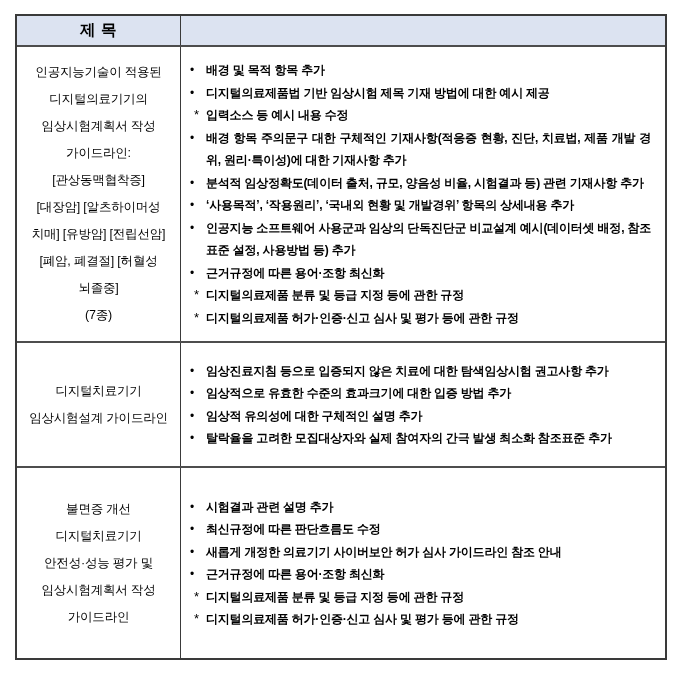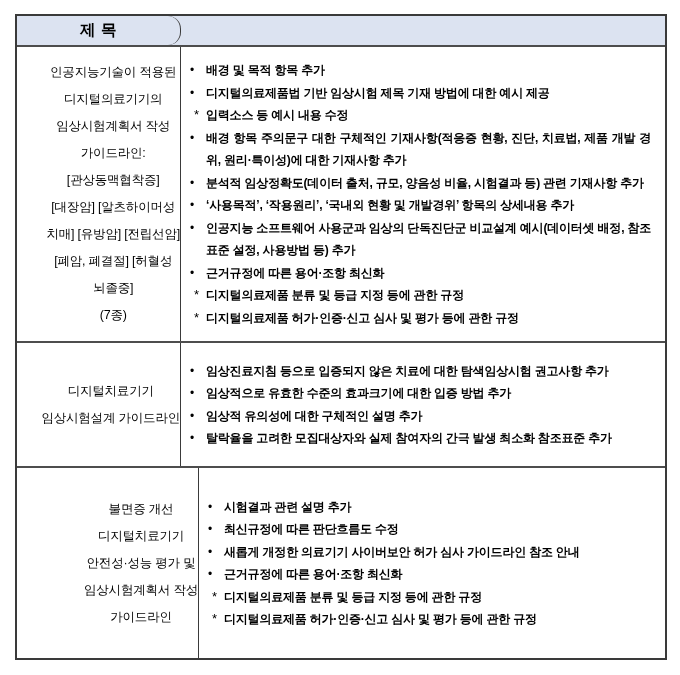--- a/index.html
+++ b/index.html
@@ -25,54 +25,53 @@
     border: 2px solid #3a3a3a;
     box-sizing: border-box;
     display: flex;
     flex-direction: column;
   }
   .t-row {
     display: flex;
     box-sizing: border-box;
     border-bottom: 2px solid #4d4d4d;
   }
-  .t-row:last-child { border-bottom: none; padding-left: 18px; }
+  .t-row:last-child { border-bottom: none; }
   .header-row { height: 31px; background: #dce3f1; }
   .row-1 { height: 296px; }
   .row-2 { height: 125px; }
   .row-3 { flex: 1; }
   .cell-left {
     width: 164px;
     flex: none;
     box-sizing: border-box;
     border-right: 1px solid #3a3a3a;
     display: flex;
     align-items: center;
-    justify-content: flex-end;
+    justify-content: center;
     text-align: center;
   }
   .cell-right {
     flex: 1;
     box-sizing: border-box;
     display: flex;
     flex-direction: column;
     justify-content: center;
     padding: 6px 14px 6px 0;
   }
   .header-row .cell-left,
   .header-row .cell-right {
     font-size: 15.5px;
     font-weight: bold;
     letter-spacing: 0.5px;
     align-items: center;
     justify-content: center;
     flex-direction: row;
     text-align: center;
     padding: 0;
-    border-radius: 13px;
   }
   .title-text {
     font-size: 12.5px;
     line-height: 27px;
     white-space: pre-line;
     letter-spacing: -0.2px;
   }
   .li {
     display: flex;
     font-size: 12px;

